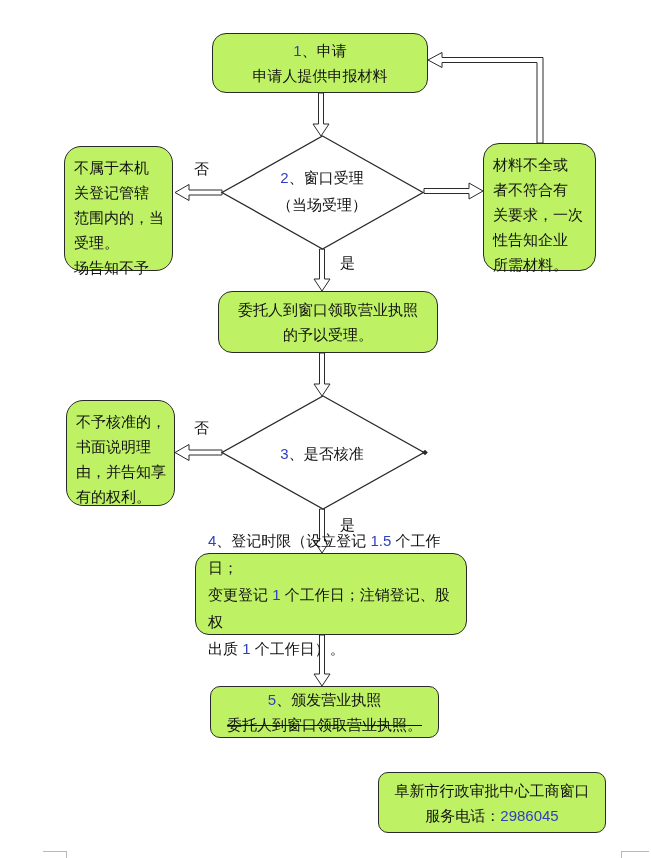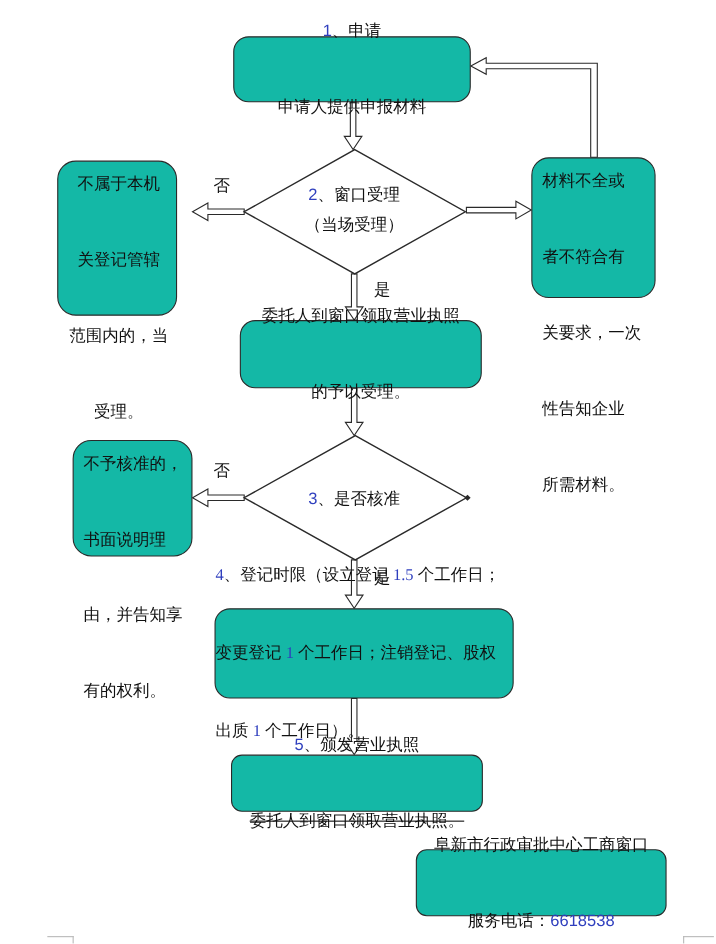--- a/index.html
+++ b/index.html
@@ -10,29 +10,28 @@
     font-family:"Liberation Sans", sans-serif;
     color:#111;
     overflow:hidden;
   }
   .layer{position:absolute;left:0;top:0;width:651px;height:858px;}
   .node{
     position:absolute;
     box-sizing:border-box;
     border:1.4px solid #2a2a2a;
     border-radius:14px;
-    background:#14b8a6;
+    background:#bef264;
     display:flex;
     flex-direction:column;
     justify-content:center;
     text-align:center;
     font-size:15px;
     line-height:25px;
     z-index:2;
-    gap:44px;
   }
   .node .ln{display:block;}
   .side{
     text-align:left;
     padding:6px 6px 6px 9px;
     font-size:15px;
     line-height:25px;
     border-radius:17px;
     justify-content:flex-start;
     padding-top:8px;
@@ -44,21 +43,21 @@
     line-height:27px;
     z-index:3;
   }
   .edge-label{
     position:absolute;
     font-size:15px;
     z-index:3;
   }
   .num{color:#2f3fbe;}
   .strike{text-decoration:line-through;text-decoration-thickness:1px;}
-  .left-align{ text-align:left; padding-right:8px; line-height:27px;font-family:Liberation Serif, serif;}
+  .left-align{ text-align:left; padding-left:12px; padding-right:8px; line-height:27px;}
   .cropmark{position:absolute;background:#b9b9b9;z-index:1;}
   svg{display:block;}
   .shape{fill:#ffffff;stroke:#2a2a2a;}
 </style>
 </head>
 <body>
 
 <div class="page">
 
   <svg class="layer" width="651" height="858" viewBox="0 0 651 858">
@@ -91,21 +90,21 @@
     <span class="ln">申请人提供申报材料</span>
   </div>
 
   <div class="dtext" style="left:232px;top:164px;width:180px;">
     <span class="ln"><span class="num">2</span>、窗口受理</span><br>
     <span class="ln">（当场受理）</span>
   </div>
 
   <div class="edge-label" style="left:194px;top:160px;">否</div>
 
-  <div class="node side" style="left:52px;top:146px;width:109px;height:141px;align-items:center;">
+  <div class="node side" style="left:64px;top:146px;width:109px;height:125px;">
     <span class="ln">不属于本机</span>
     <span class="ln">关登记管辖</span>
     <span class="ln">范围内的，当</span>
     <span class="ln">受理。</span>
     <span class="ln">场告知不予</span>
   </div>
 
   <div class="node side" style="left:483px;top:143px;width:113px;height:128px;border-radius:16px;">
     <span class="ln">材料不全或</span>
     <span class="ln">者不符合有</span>
@@ -142,21 +141,21 @@
     <span class="ln">出质 <span class="num">1</span> 个工作日）。</span>
   </div>
 
   <div class="node" style="left:210px;top:686px;width:229px;height:52px;border-radius:10px;">
     <span class="ln"><span class="num">5</span>、颁发营业执照</span>
     <span class="ln strike">委托人到窗口领取营业执照。</span>
   </div>
 
   <div class="node" style="left:378px;top:772px;width:228px;height:61px;border-radius:10px;">
     <span class="ln">阜新市行政审批中心工商窗口</span>
-    <span class="ln">服务电话：<span class="num">6618538</span></span>
+    <span class="ln">服务电话：<span class="num">2986045</span></span>
   </div>
 
   <div class="cropmark" style="left:43px;top:851px;width:24px;height:1.3px;"></div>
   <div class="cropmark" style="left:66px;top:851px;width:1.3px;height:7px;"></div>
   <div class="cropmark" style="left:621px;top:851px;width:28px;height:1.3px;"></div>
   <div class="cropmark" style="left:621px;top:851px;width:1.3px;height:7px;"></div>
 
 </div>
 
 </body></html>

